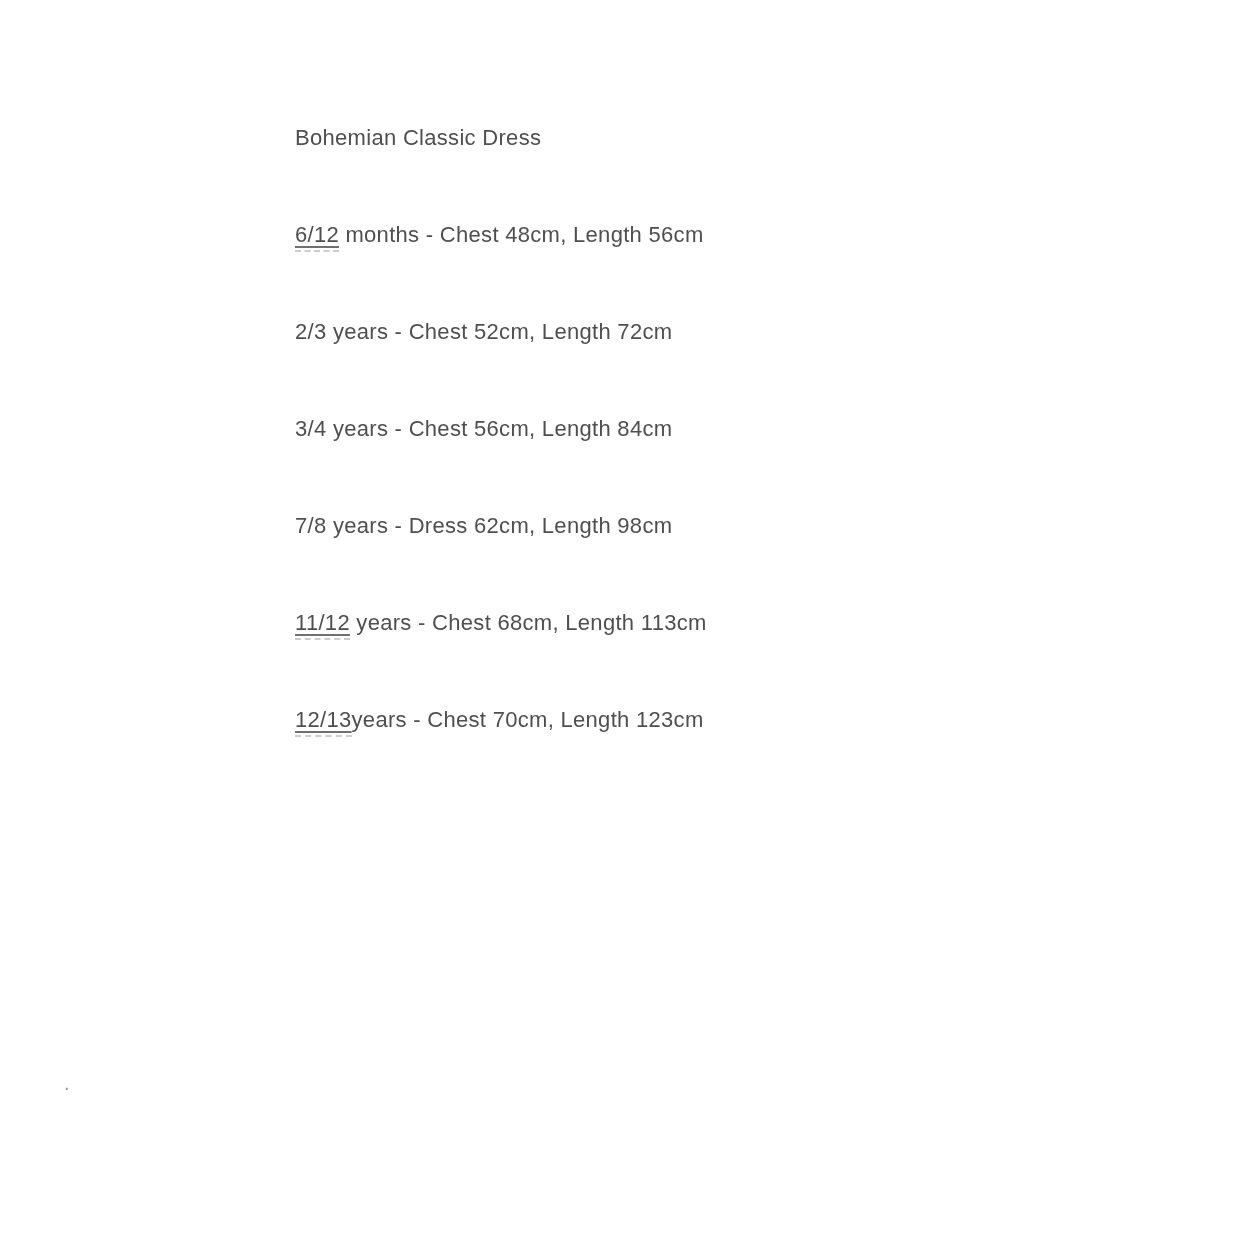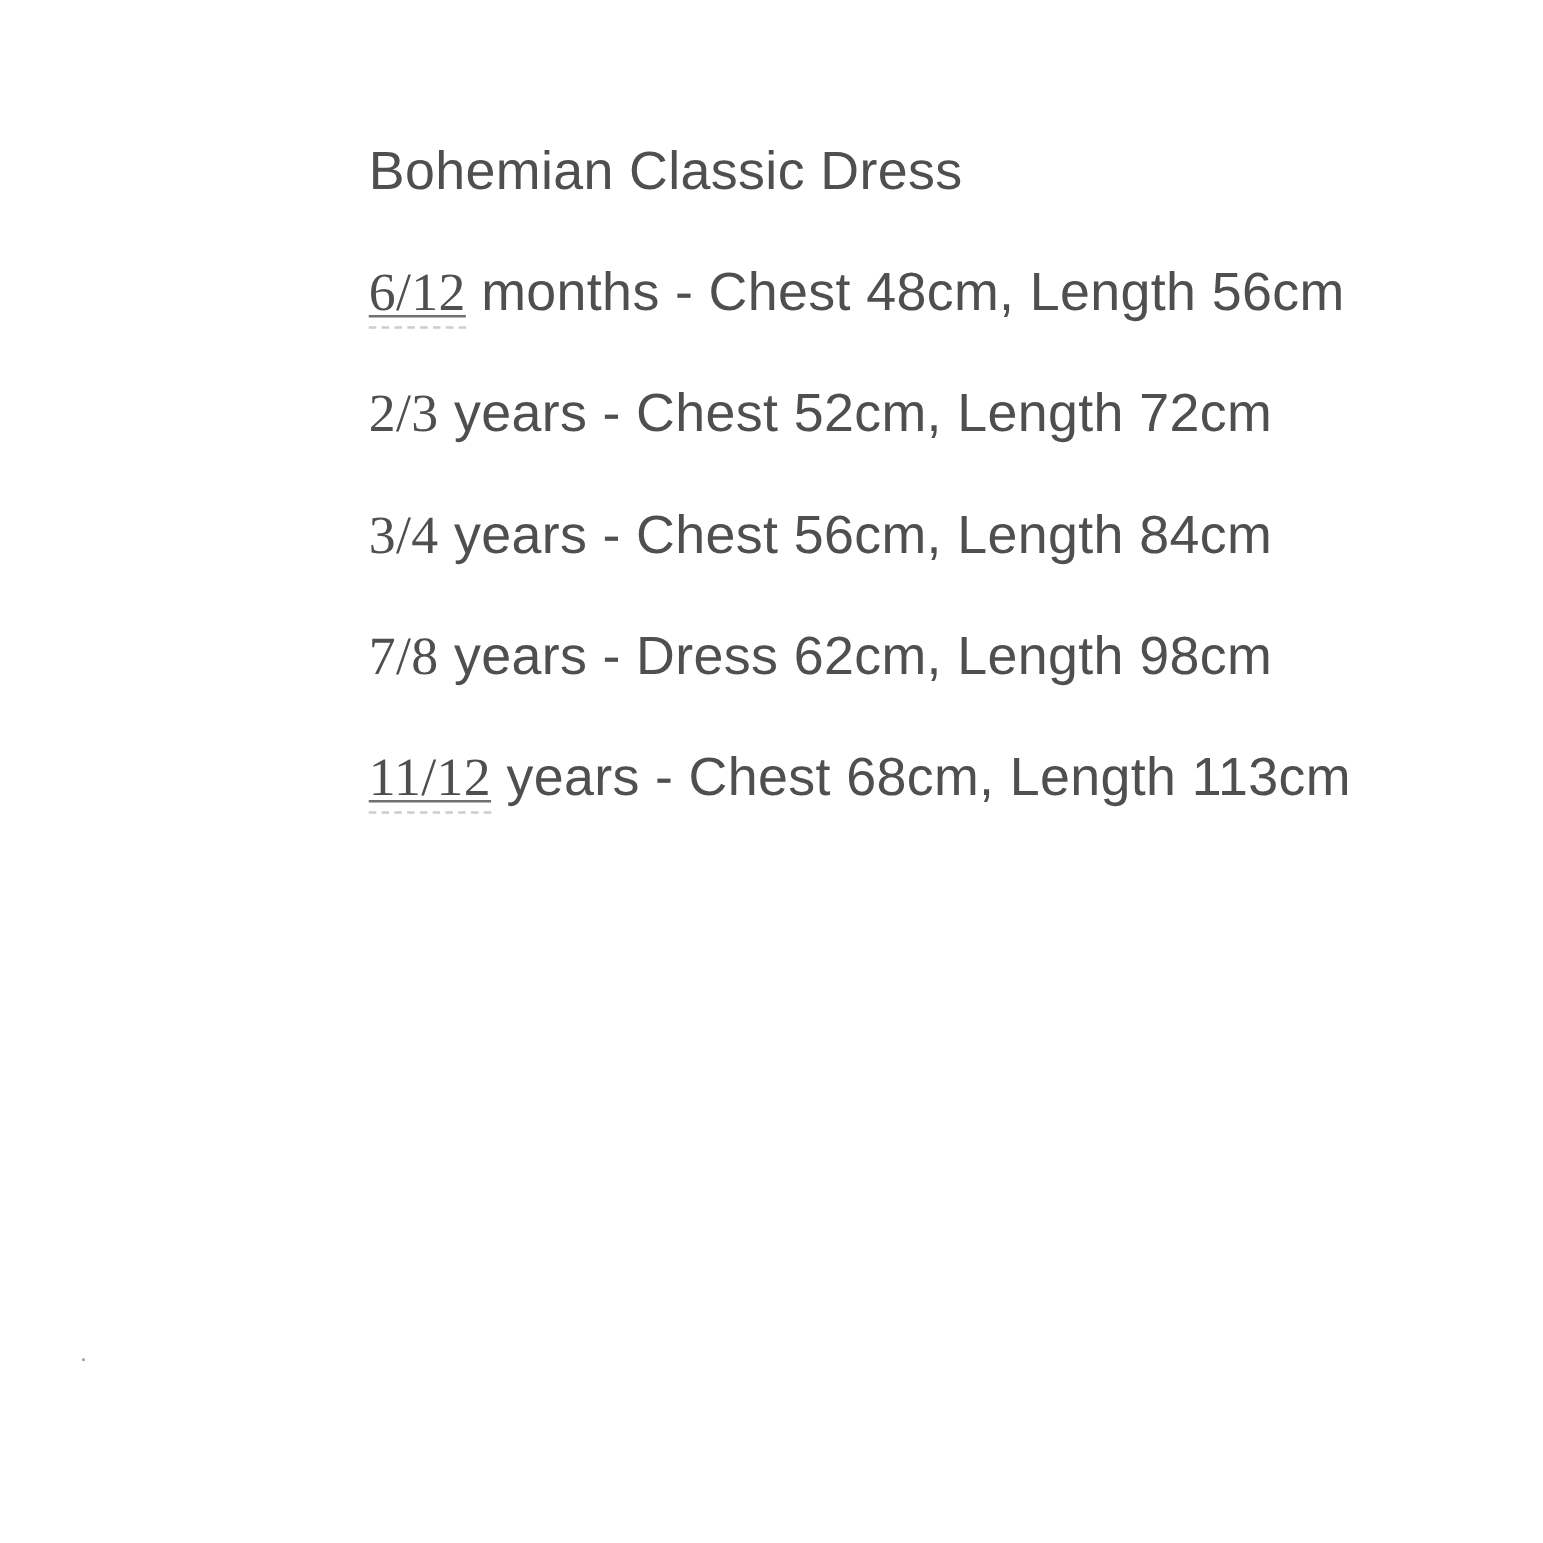--- a/index.html
+++ b/index.html
@@ -9,28 +9,28 @@
     background: #ffffff;
     font-family: "Liberation Sans", sans-serif;
     color: #4f4f51;
     position: relative;
     overflow: hidden;
   }
   .content {
     padding: 118px 40px 0 295px;
   }
   .title, .row {
-    font-size: 43px;
+    font-size: 22px;
     line-height: 39px;
     font-weight: 400;
     letter-spacing: 0.3px;
     margin: 0 0 58px 0;   
     white-space: nowrap;
   }
-  .size { display: inline; font-family: Liberation Serif, serif; }
+  .size { display: inline; }
   
   .size.u {
     text-decoration: underline;
     text-decoration-thickness: 2px;
     text-underline-offset: 4px;
     text-decoration-color: #707072;
     border-bottom: 2px dashed #cdcdcd;
     padding-bottom: 3px;
   }
   .stray {
@@ -54,16 +54,17 @@
   <p class="row"><span class="size">2/3</span><span> years - Chest 52cm, Length 72cm</span></p>
 
   <p class="row"><span class="size">3/4</span><span> years - Chest 56cm, Length 84cm</span></p>
 
 
   <p class="row"><span class="size">7/8</span><span> years - Dress 62cm, Length 98cm</span></p>
 
 
   <p class="row"><span class="size u">11/12</span><span> years - Chest 68cm, Length 113cm</span></p>
 
+  <p class="row"><span class="size u">12/13</span><span>years - Chest 70cm, Length 123cm</span></p>
 
 </div>
 
 <span class="stray">.</span>
 
 </body></html>

